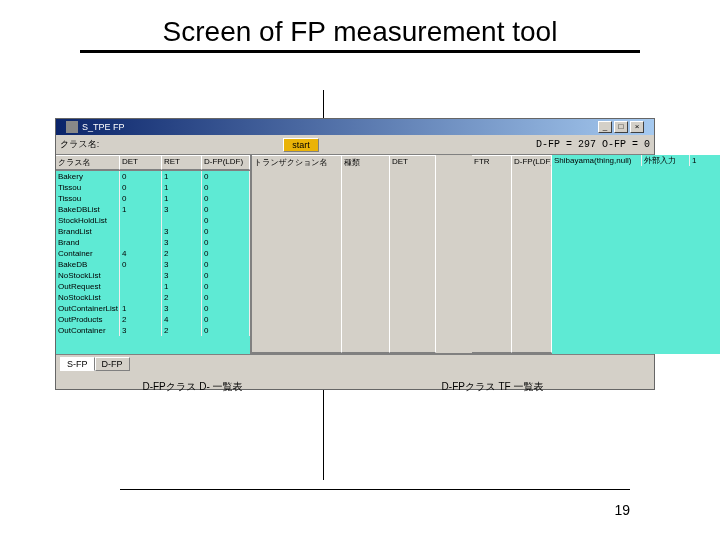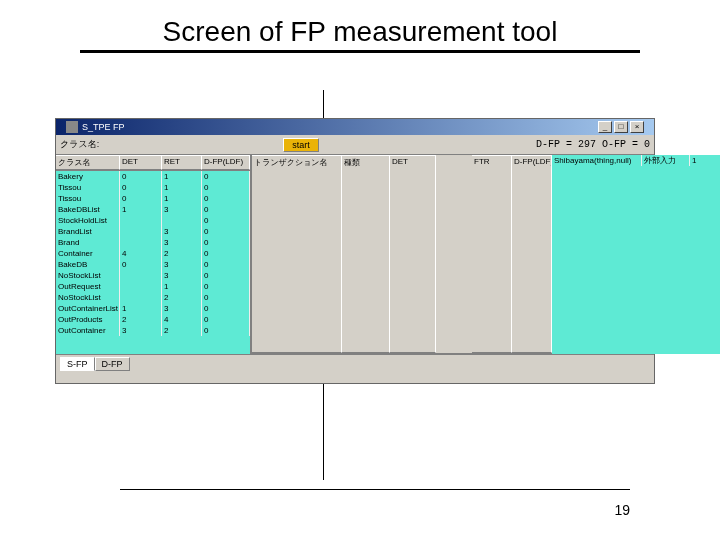--- a/index.html
+++ b/index.html
@@ -166,21 +166,21 @@
   .rw0 { width: 90px; }
   .rw1 { width: 48px; }
   .rw2 { width: 46px; }
   .rw3 { width: 40px; margin-left: 36px; }
   .rw4 { width: 40px; }
 
   .tabs {
     display: flex;
     padding: 2px 4px;
     gap: 0;
-    height: 28px;
+    height: 34px;
     align-items: flex-start;
     background: #d4d0c8;
   }
   .tab {
     border: 1px solid #808080;
     border-top-color: #fff;
     border-left-color: #fff;
     background: #d4d0c8;
     padding: 1px 6px;
     font-size: 9px;
@@ -352,16 +352,18 @@
     </div>
   </div>
 
   <div class="tabs">
     <div class="tab active">S-FP</div>
     <div class="tab">D-FP</div>
   </div>
 </div>
 
 <div class="captions">
+  <div class="c-left">D-FPクラス D- 一覧表</div>
+  <div class="c-right">D-FPクラス TF 一覧表</div>
 </div>
 
 <div class="footer-rule"></div>
 <div class="page-num">19</div>
 
 </body></html>

